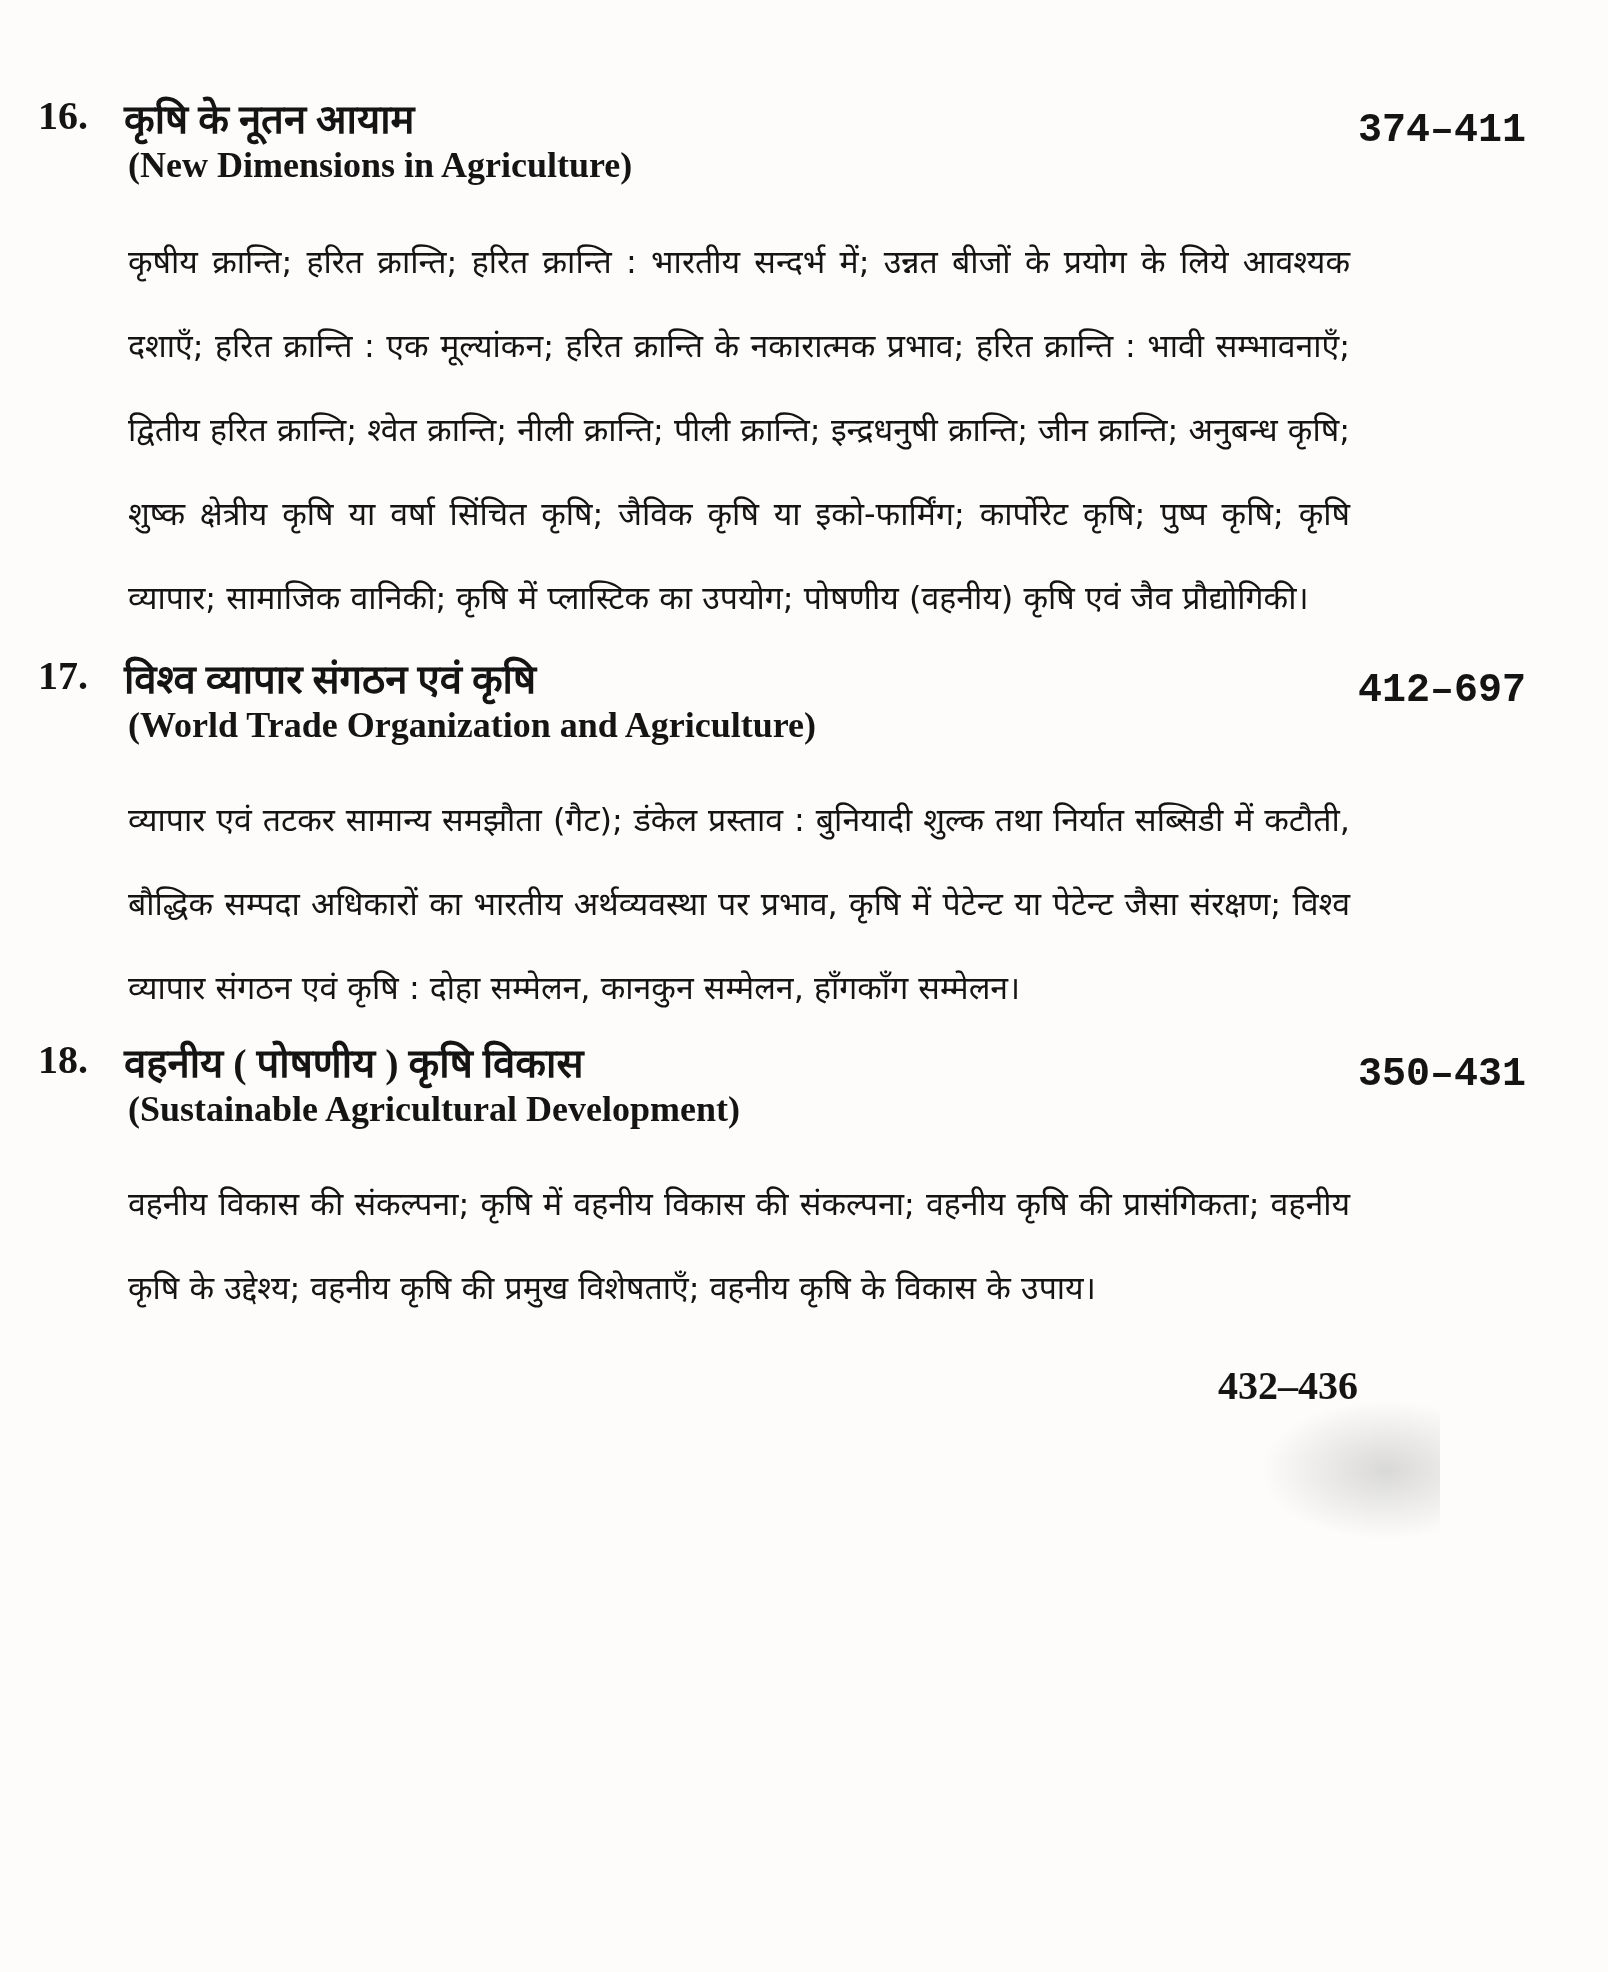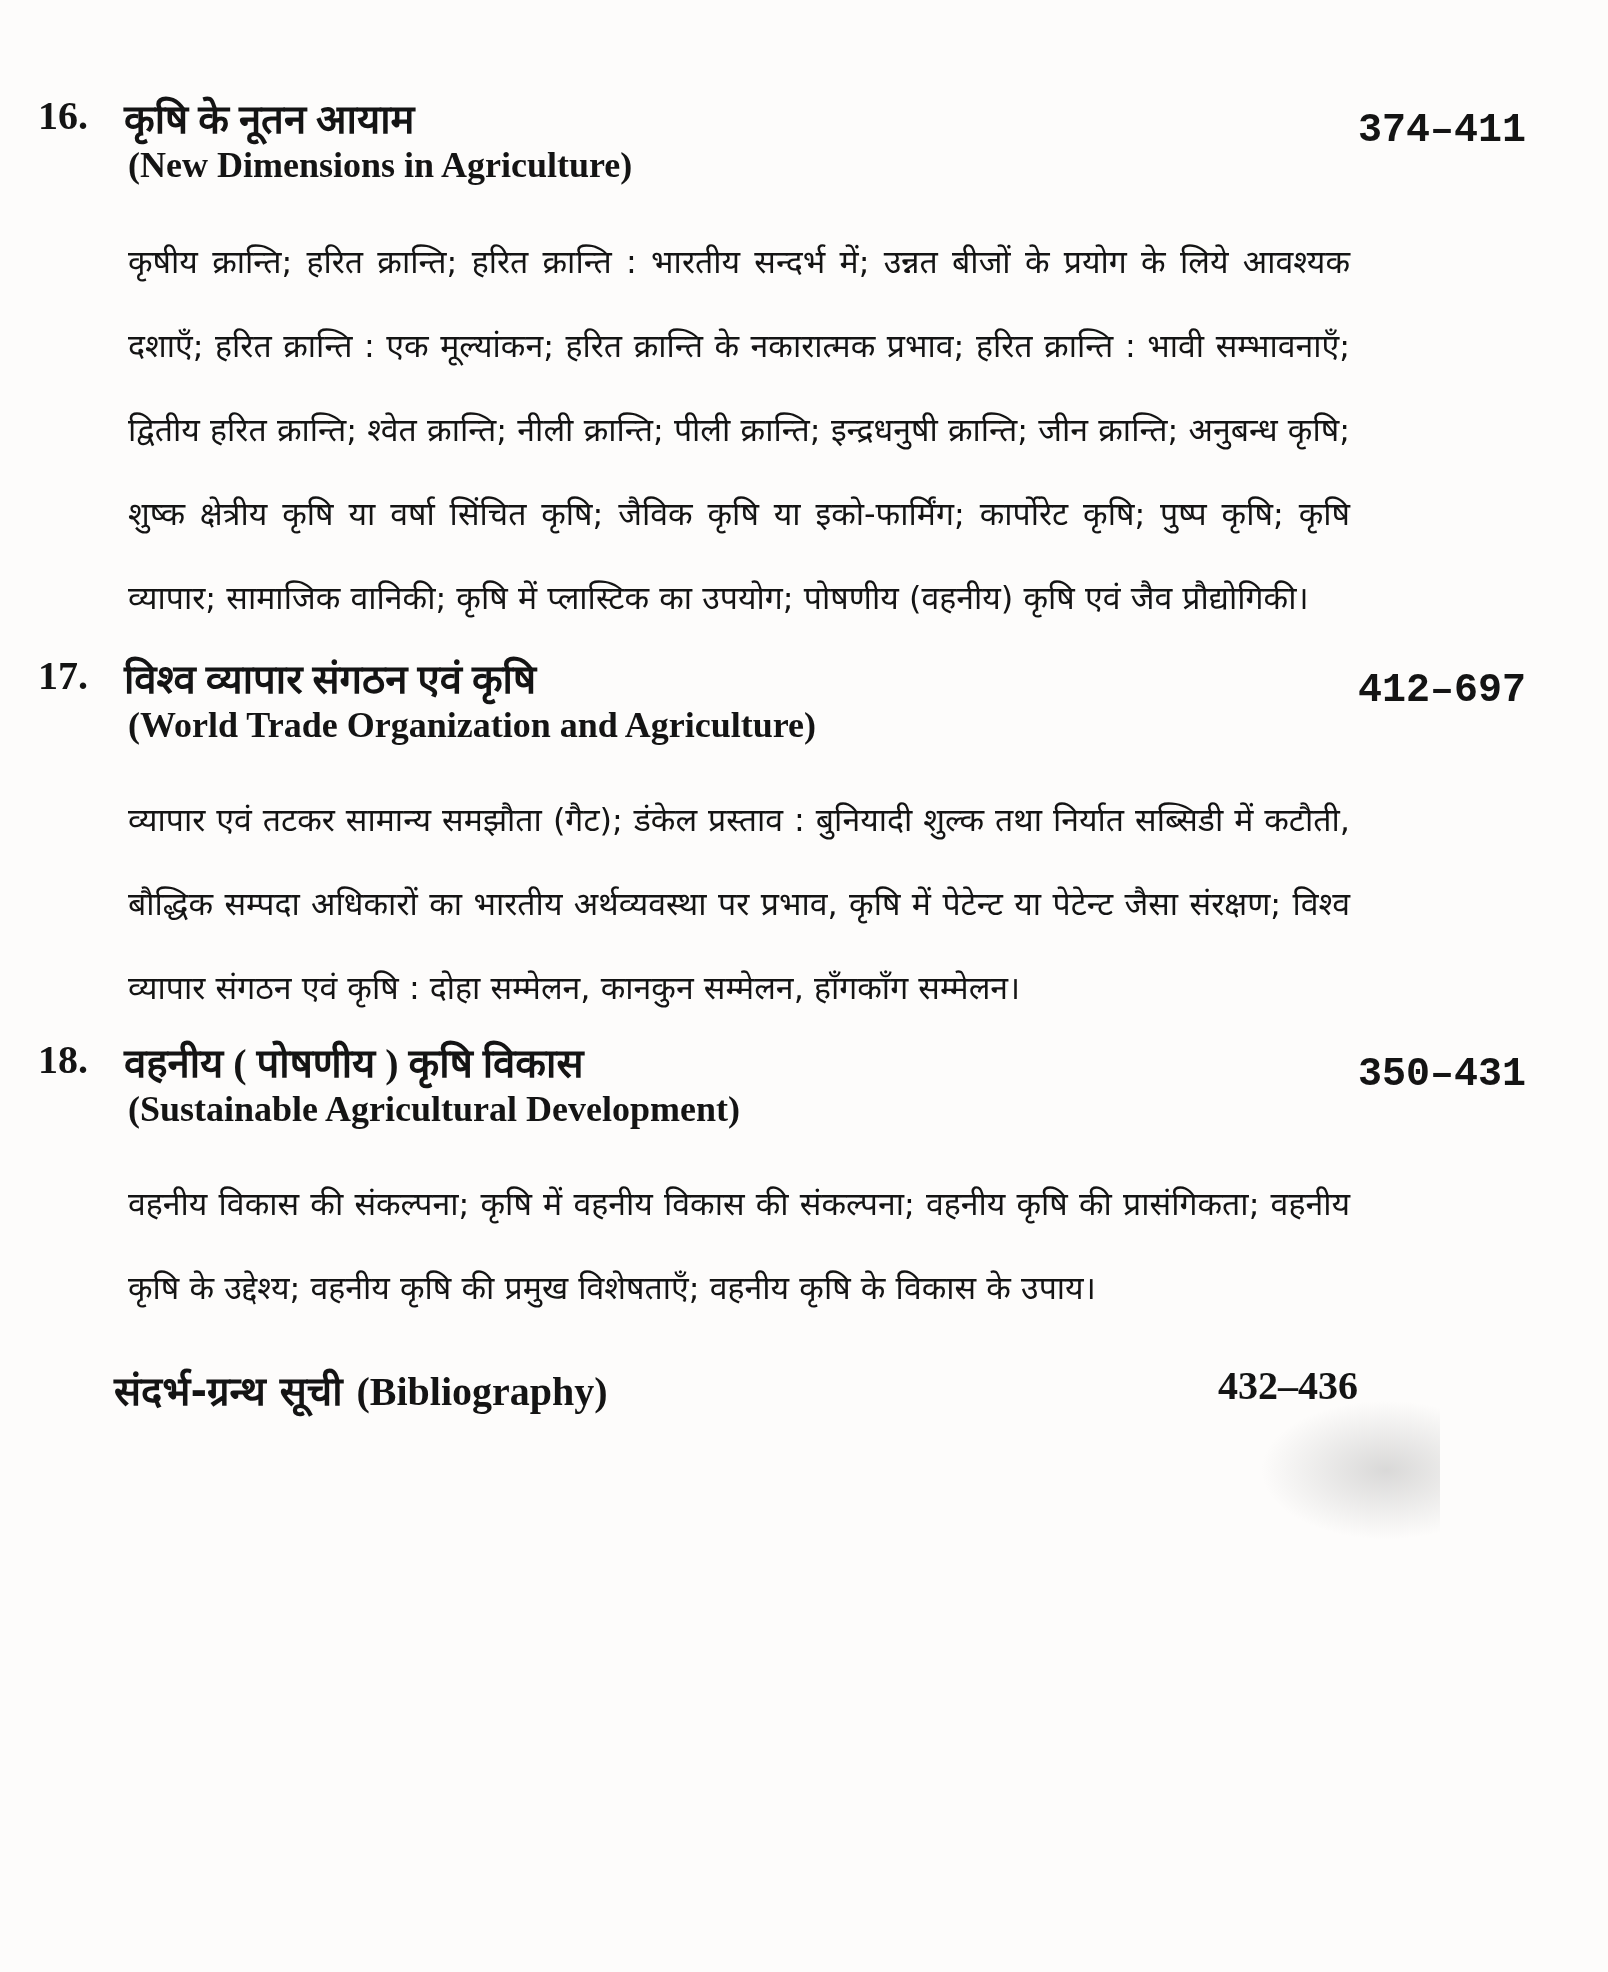--- a/index.html
+++ b/index.html
@@ -125,18 +125,14 @@
   </div>
 
   <div class="entry" style="top:1036px;">
     <span class="entry-num">18.</span>
     <span class="entry-title-hi">वहनीय ( पोषणीय ) कृषि विकास</span>
     <span class="entry-pages">350–431</span>
     <span class="entry-title-en">(Sustainable Agricultural Development)</span>
     <div class="entry-desc" style="top:126px;">वहनीय विकास की संकल्पना; कृषि में वहनीय विकास की संकल्पना; वहनीय कृषि की प्रासंगिकता; वहनीय कृषि के उद्देश्य; वहनीय कृषि की प्रमुख विशेषताएँ; वहनीय कृषि के विकास के उपाय।</div>
   </div>
 
-  <div class="biblio">
-    <span>संदर्भ-ग्रन्थ सूची</span>
-    <span class="en">(Bibliography)</span>
-  </div>
   <span class="biblio-pages">432–436</span>
 </div>
 
 </body></html>

